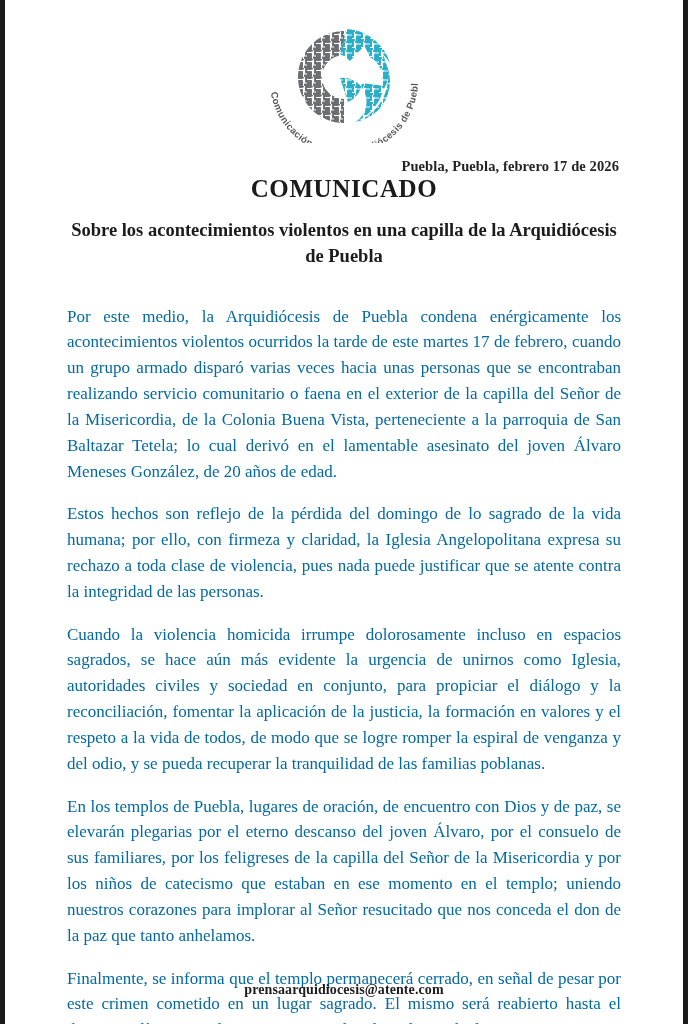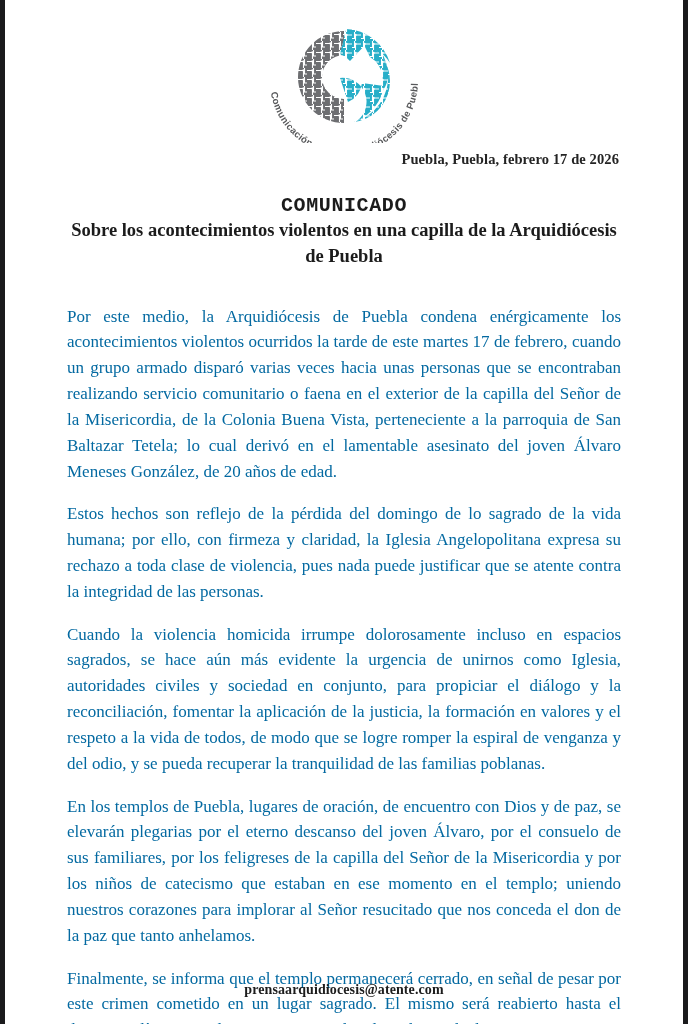--- a/index.html
+++ b/index.html
@@ -53,39 +53,38 @@
   .logo svg { display: block; }
 
   
   .dateline {
     text-align: right;
     font-size: 14.5px;
     font-weight: bold;
     color: #242424;
     letter-spacing: .1px;
     padding-right: 2px;
-    margin-top: 3px;
+    margin-top: 10px;
   }
 
   
   .doc-title {
     text-align: center;
-    font-size: 20px;
+    font-size: 25px;
     font-weight: bold;
     color: #1b1b1b;
     letter-spacing: .6px;
-    margin-top: 26px;
-    font-family: Liberation Mono, monospace;
   }
   .doc-subtitle {
     text-align: center;
     font-size: 18.5px;
     font-weight: bold;
     color: #1b1b1b;
     line-height: 1.42;
+    margin-top: 14px;
     padding: 0 4px;
   }
 
   
   .body-copy {
     margin-top: 34px;
   }
   .para {
     text-align: justify;
     font-size: 17px;

